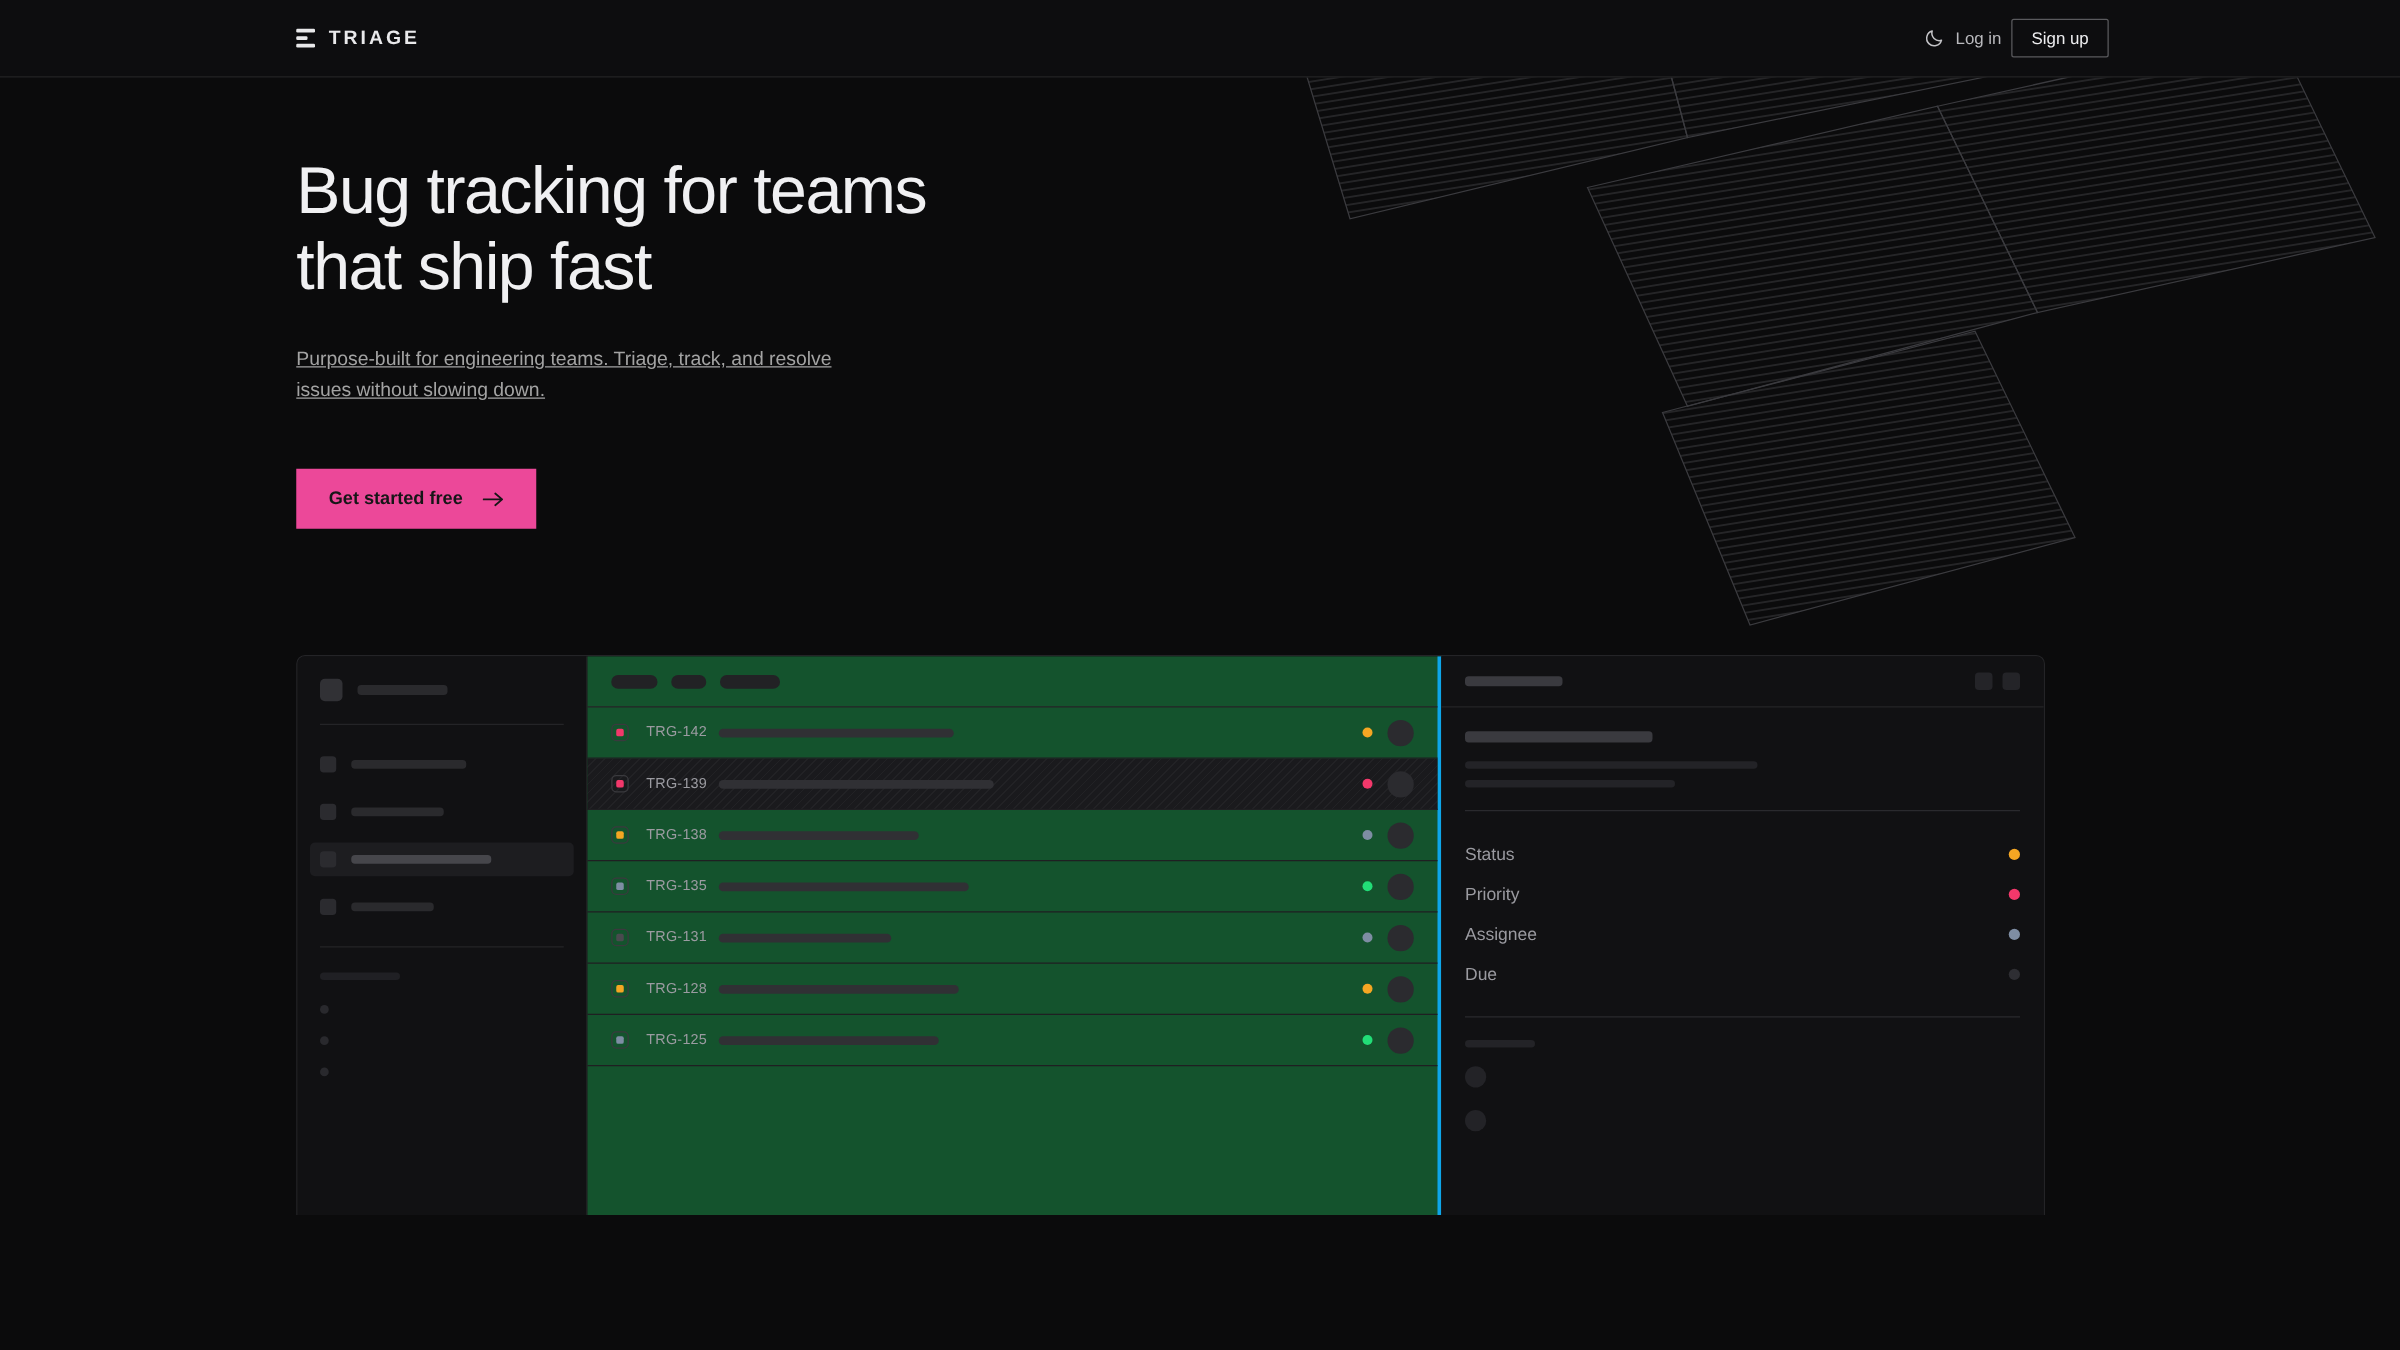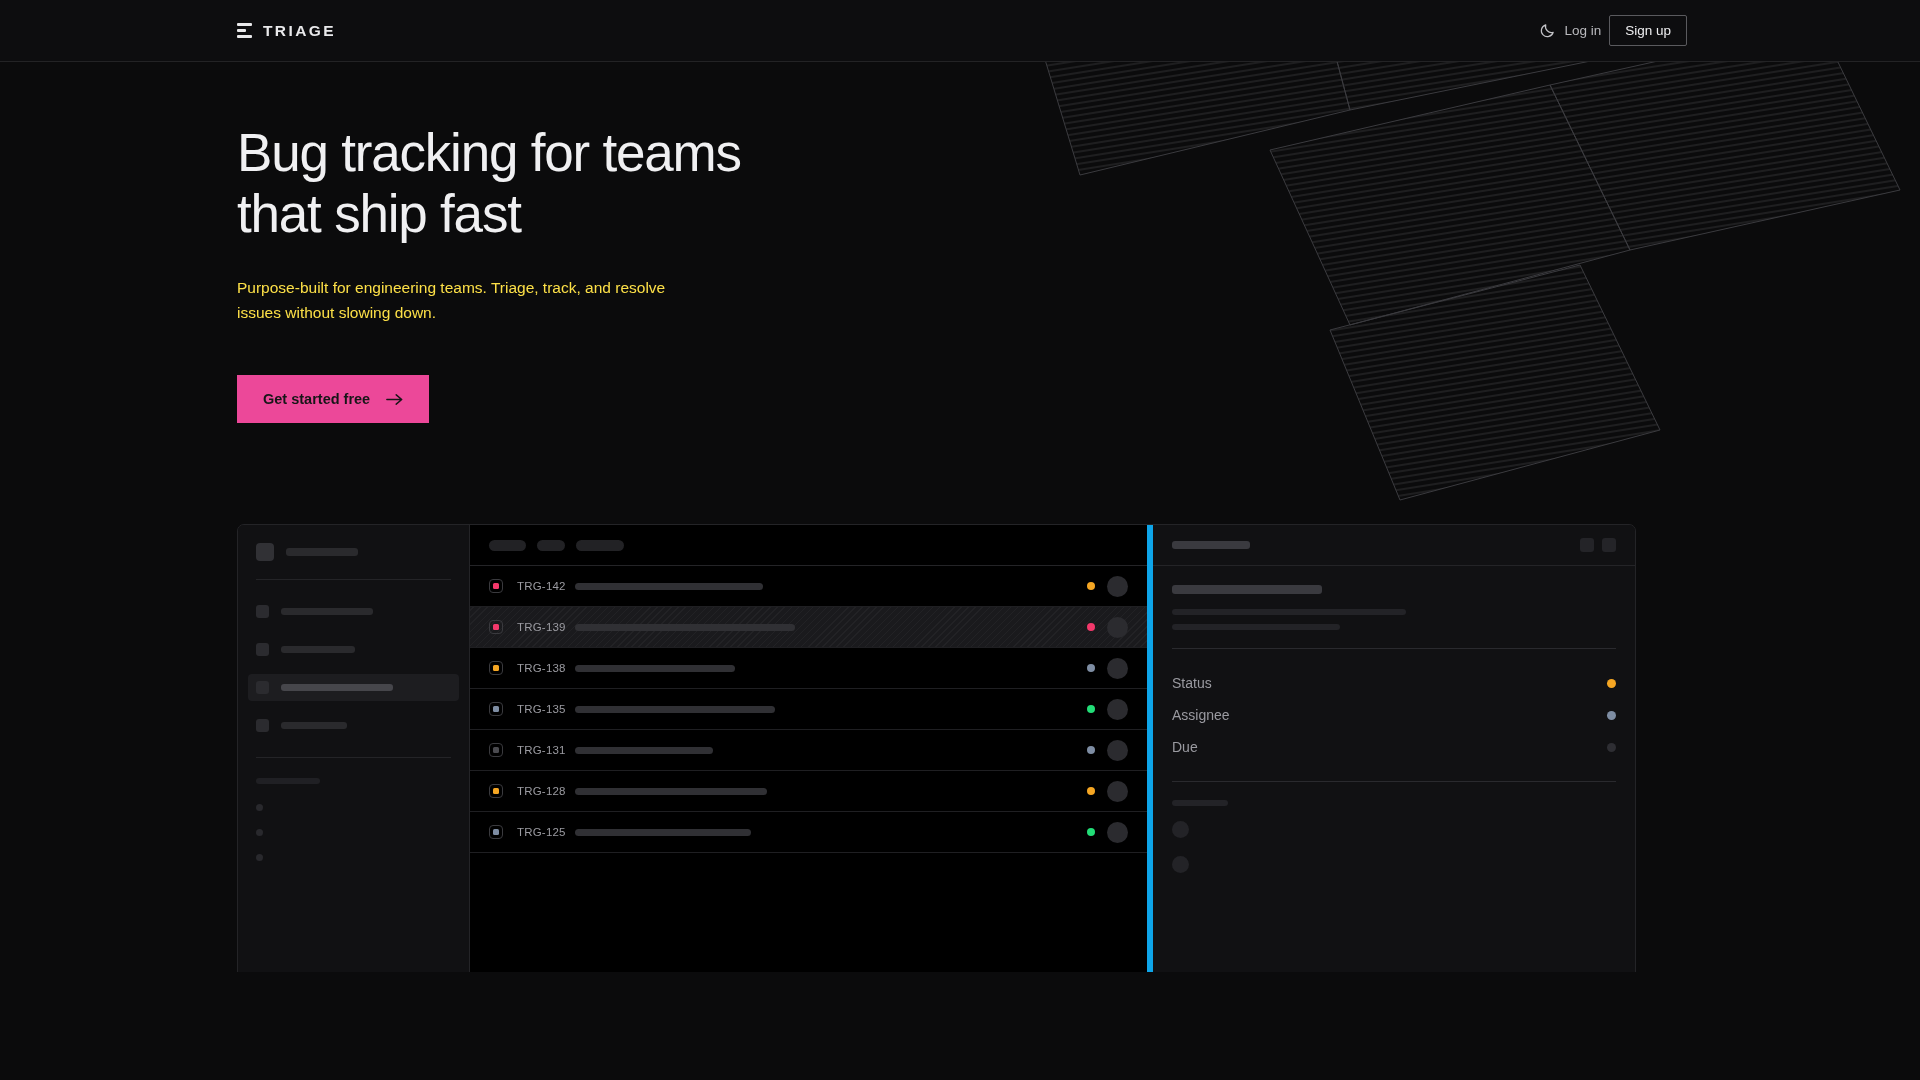--- a/index.html
+++ b/index.html
@@ -105,24 +105,25 @@
   .hero h1 {
     color: #f0f0f2;
     font-size: 53px;
     line-height: 1.16;
     font-weight: normal;
     letter-spacing: -1.2px;
     max-width: 640px;
   }
   .hero-sub {
     margin-top: 30px;
-    color: #fde047;
+    color: #a3a3a3;
     font-size: 15.5px;
     line-height: 1.62;
     max-width: 470px;
+    text-decoration: underline;
   }
   .cta-btn {
     margin-top: 50px;
     display: inline-flex;
     align-items: center;
     gap: 16px;
     background: #ec4899;
     color: #161617;
     border: none;
     font-family: "Liberation Sans", sans-serif;
@@ -167,22 +168,22 @@
   .side-item.active { background: #1d1d20; }
   .side-dot-sq { width: 13px; height: 13px; border-radius: 3px; background: #2b2b2f; flex: none; }
   .side-label { display: flex; align-items: center; gap: 12px; padding: 2px 0 11px 0; }
   .side-mini { display: flex; align-items: center; padding: 9px 0; }
   .side-mini span { width: 7px; height: 7px; border-radius: 50%; background: #29292d; display: block; }
 
   
   .mock-list {
     width: 683px;
     flex: none;
-    border-right: 6px solid #0ea5e9;
-    background: #000000;
+    border-right: 3px solid #0ea5e9;
+    background: #14532d;
   }
   .list-toolbar {
     height: 41px;
     border-bottom: 1px solid #242427;
     display: flex; align-items: center; gap: 11px;
     padding: 0 19px;
   }
   .pill { height: 11px; border-radius: 6px; background: #222225; }
   .row {
     height: 41px;
@@ -432,20 +433,24 @@
         <div class="sk" style="width:234px;height:6px;background:#232327;margin-bottom:9px;"></div>
         <div class="sk" style="width:168px;height:6px;background:#232327;"></div>
 
         <div class="detail-hr"></div>
 
         <div class="meta-row">
           <span class="meta-label">Status</span>
           <span class="meta-dot" style="background:#f5a623;"></span>
         </div>
         <div class="meta-row">
+          <span class="meta-label">Priority</span>
+          <span class="meta-dot" style="background:#f3386b;"></span>
+        </div>
+        <div class="meta-row">
           <span class="meta-label">Assignee</span>
           <span class="meta-dot" style="background:#7e8da3;"></span>
         </div>
         <div class="meta-row">
           <span class="meta-label">Due</span>
           <span class="meta-dot" style="background:#2e2e33;"></span>
         </div>
 
         <div class="detail-hr"></div>
 

